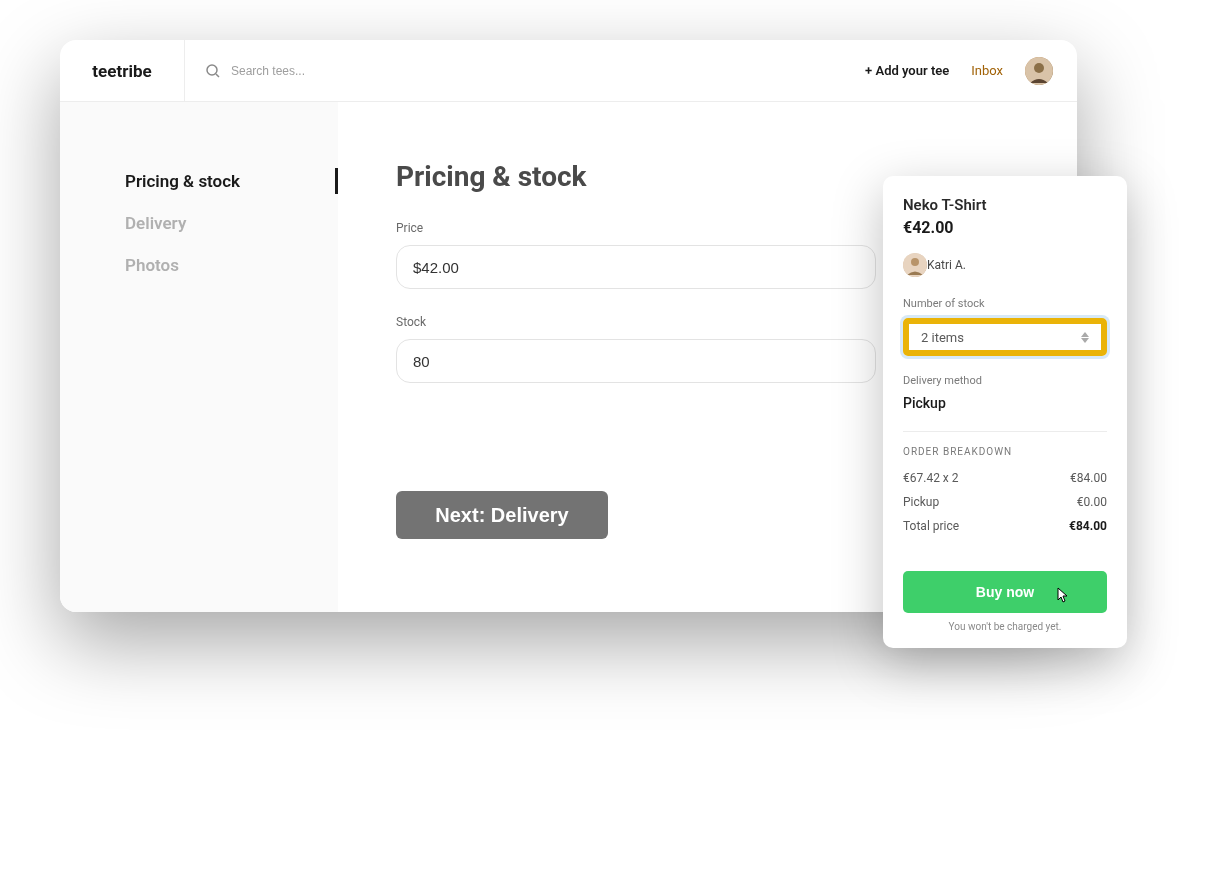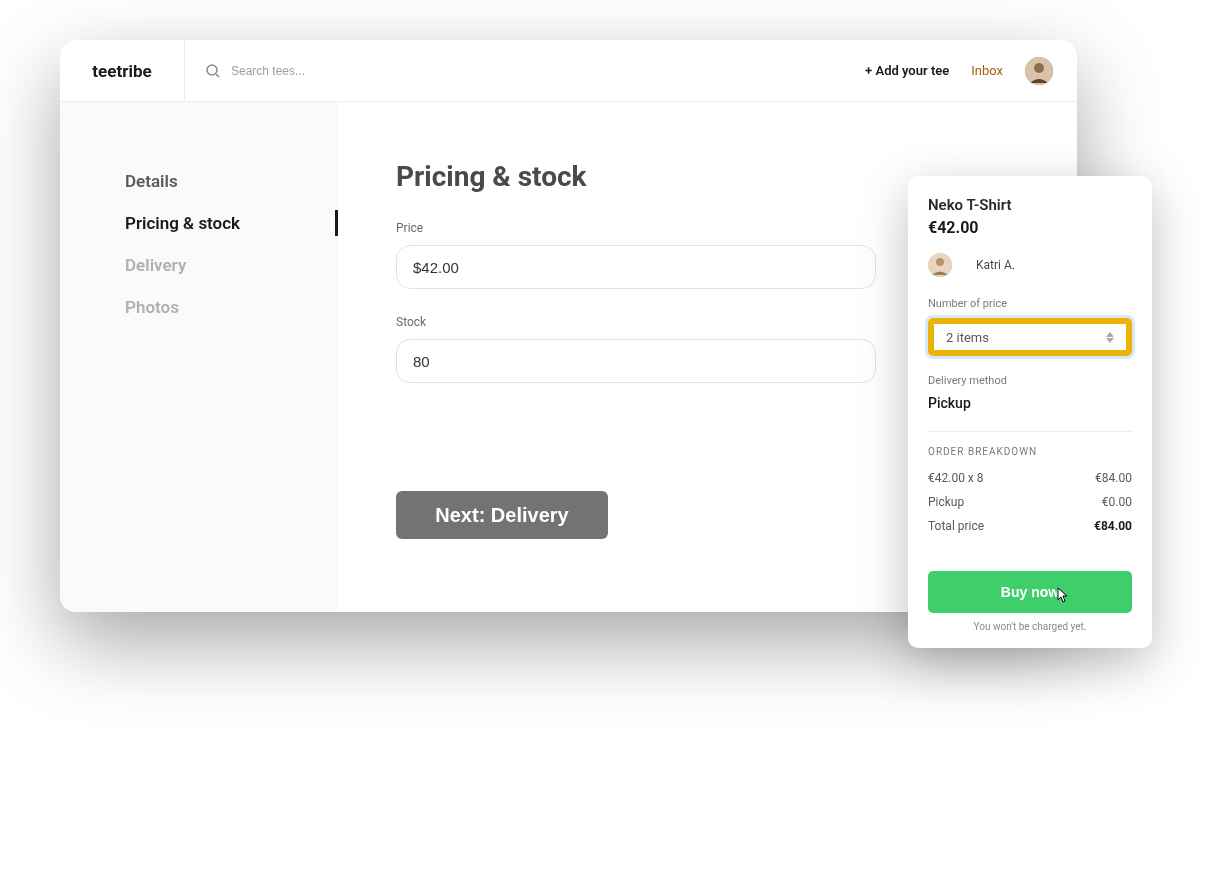--- a/index.html
+++ b/index.html
@@ -196,21 +196,21 @@
       border-radius: 6px;
       font-size: 20px;
       font-weight: 700;
       cursor: pointer;
     }
     
     
     .checkout-card {
       position: absolute;
       top: 176px;
-      left: 908px;
+      left: 883px;
       width: 244px;
       background: #ffffff;
       border-radius: 10px;
       box-shadow: 0 15px 50px rgba(0,0,0,0.25);
       padding: 20px 20px 16px 20px;
     }
     
     .product-name {
       font-size: 15px;
       font-weight: 600;
@@ -221,21 +221,21 @@
     .product-price {
       font-size: 16px;
       font-weight: 700;
       color: #1a1a1a;
       margin-bottom: 16px;
     }
     
     .seller-row {
       display: flex;
       align-items: center;
-      gap: 24px;
+      gap: 0;
       margin-bottom: 20px;
     }
     
     .seller-avatar {
       width: 24px;
       height: 24px;
       border-radius: 50%;
       background: linear-gradient(135deg, #e8d4c0 0%, #c4a580 100%);
       overflow: hidden;
     }
@@ -374,23 +374,20 @@
           <circle cx="14" cy="14" r="14" fill="#d9c3a8"></circle>
           <circle cx="14" cy="11" r="5" fill="#8b6f47"></circle>
           <path d="M5 26 Q14 18 23 26" fill="#5a4430"></path>
         </svg>
       </div>
     </div>
   </div>
 
   <div class="body-area">
     <div class="sidebar">
-      <div class="sidebar-item completed">
-        <span>Details</span>
-      </div>
       <div class="sidebar-item active">
         <span>Pricing &amp; stock</span>
       </div>
       <div class="sidebar-item">
         <span>Delivery</span>
       </div>
       <div class="sidebar-item">
         <span>Photos</span>
       </div>
     </div>
@@ -417,42 +414,42 @@
     <div class="seller-avatar">
       <svg viewBox="0 0 24 24">
         <circle cx="12" cy="12" r="12" fill="#e8d4c0"></circle>
         <circle cx="12" cy="9" r="4" fill="#b8946a"></circle>
         <path d="M4 22 Q12 15 20 22" fill="#9a7a52"></path>
       </svg>
     </div>
     <span class="seller-name">Katri A.</span>
   </div>
   
-  <div class="card-label">Number of price</div>
+  <div class="card-label">Number of stock</div>
   <div class="qty-select">
     <span>2 items</span>
     <span class="updown-icon">
       <svg viewBox="0 0 8 5">
           <path d="M0 5 L4 0 L8 5" fill="currentColor"></path>
         </svg>
       <svg viewBox="0 0 8 5">
           <path d="M0 0 L4 5 L8 0" fill="currentColor"></path>
         </svg>
     </span>
   </div>
   
   <div class="card-label">Delivery method</div>
   <div class="delivery-value">Pickup</div>
   
   <div class="divider"></div>
   
   <div class="breakdown-heading">ORDER BREAKDOWN</div>
   
   <div class="line-row">
-    <span>€42.00 x 8</span>
+    <span>€67.42 x 2</span>
     <span class="line-val">€84.00</span>
   </div>
   <div class="line-row">
     <span>Pickup</span>
     <span class="line-val">€0.00</span>
   </div>
   <div class="line-row total">
     <span>Total price</span>
     <span class="line-val">€84.00</span>
   </div>

